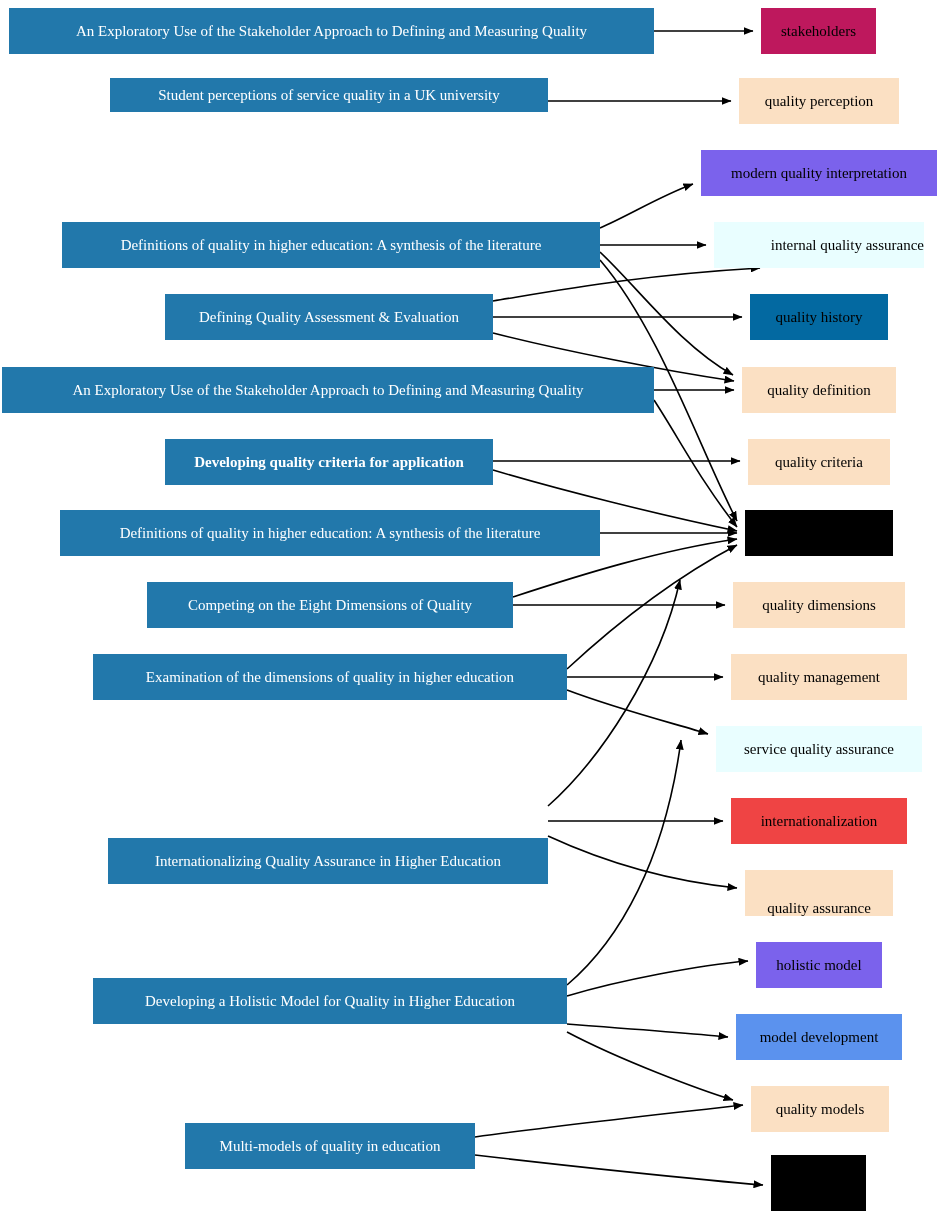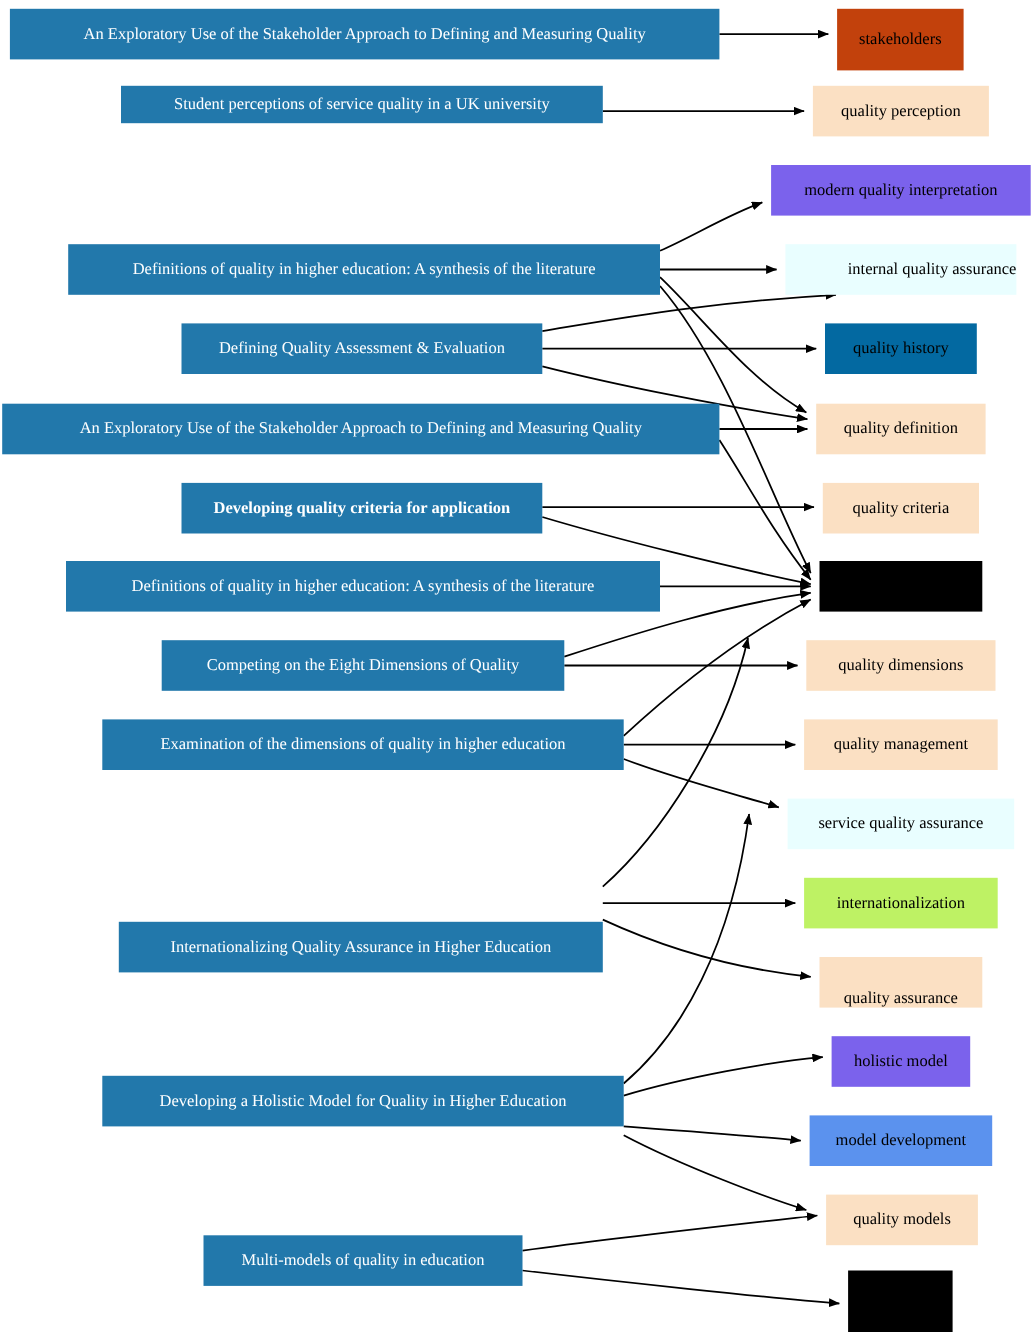--- a/index.html
+++ b/index.html
@@ -127,21 +127,21 @@
         <span>Internationalizing Quality Assurance in Higher Education</span>
       </div>
       <div class="node node-paper" style="left: 93px; top: 978px; width: 474px; height: 46px; background: rgb(34, 120, 171);">
         <span>Developing a Holistic Model for Quality in Higher Education</span>
       </div>
       <div class="node node-paper" style="left: 185px; top: 1123px; width: 290px; height: 46px; background: rgb(34, 120, 171);">
         <span>Multi-models of quality in education</span>
       </div>
     </div>
   <div id="keywords-group">
-      <div class="node node-keyword" style="left: 761px; top: 8px; width: 115px; height: 56px; background: #c2410c;">
+      <div class="node node-keyword" style="left: 761px; top: 8px; width: 115px; height: 46px; background: #be185d;">
         <span>stakeholders</span>
       </div>
       <div class="node node-keyword" style="left: 739px; top: 78px; width: 160px; height: 46px; background: rgb(251, 224, 195);">
         <span>quality perception</span>
       </div>
       <div class="node node-keyword" style="left: 701px; top: 150px; width: 236px; height: 46px; background: rgb(123, 98, 236);">
         <span>modern quality interpretation</span>
       </div>
       <div class="node node-keyword" style="left: 714px; top: 222px; width: 210px; height: 46px; background: rgb(233, 254, 255); justify-content: flex-end;">
         <span>internal quality assurance</span>
@@ -160,21 +160,21 @@
       </div>
       <div class="node node-keyword" style="left: 733px; top: 582px; width: 172px; height: 46px; background: rgb(251, 224, 195);">
         <span>quality dimensions</span>
       </div>
       <div class="node node-keyword" style="left: 731px; top: 654px; width: 176px; height: 46px; background: rgb(251, 224, 195);">
         <span>quality management</span>
       </div>
       <div class="node node-keyword" style="left: 716px; top: 726px; width: 206px; height: 46px; background: rgb(233, 254, 255);">
         <span>service quality assurance</span>
       </div>
-      <div class="node node-keyword" style="left: 731px; top: 798px; width: 176px; height: 46px; background: #bef264;">
+      <div class="node node-keyword" style="left: 731px; top: 798px; width: 176px; height: 46px; background: #ef4444;">
         <span>internationalization</span>
       </div>
       <div class="node node-keyword" style="left: 745px; top: 870px; width: 148px; height: 46px; background: rgb(251, 224, 195); align-items: flex-end;">
         <span>quality assurance</span>
       </div>
       <div class="node node-keyword" style="left: 756px; top: 942px; width: 126px; height: 46px; background: rgb(123, 98, 236);">
         <span>holistic model</span>
       </div>
       <div class="node node-keyword" style="left: 736px; top: 1014px; width: 166px; height: 46px; background: rgb(91, 146, 238);">
         <span>model development</span>

